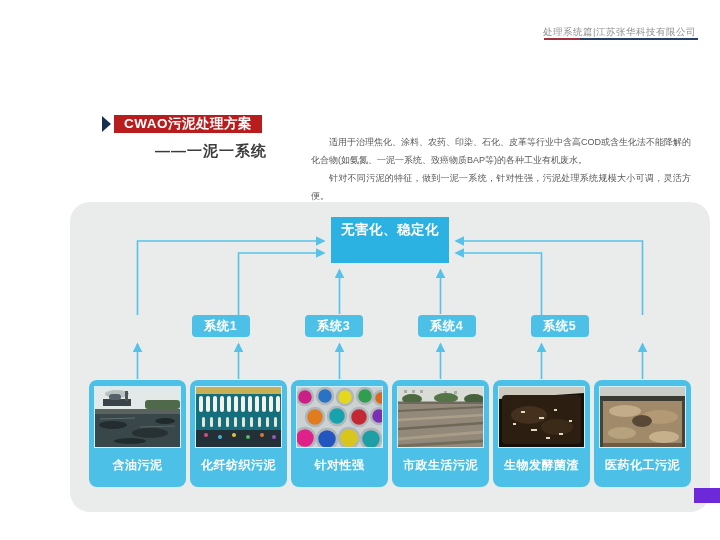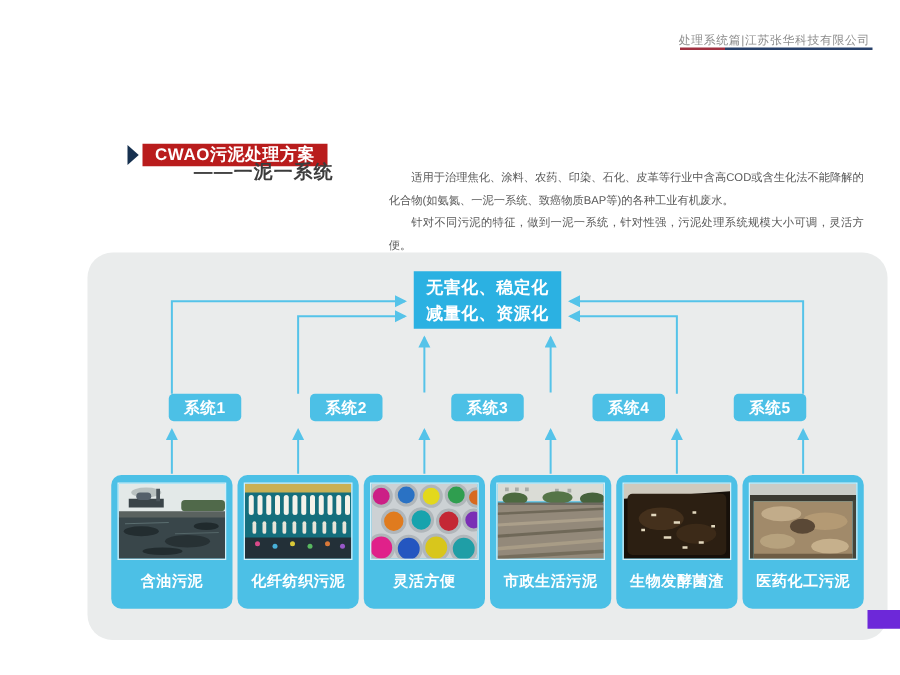--- a/index.html
+++ b/index.html
@@ -9,21 +9,21 @@
   
   .hdr-text{position:absolute;top:26px;right:52px;font-size:9.5px;color:#8e8e8e;letter-spacing:.5px;}
   .hdr-line{position:absolute;top:38px;left:516px;width:154px;height:2px;
             background:linear-gradient(to right,#a03040 0 36px,#27406a 36px);}
 
   
   .title-tri{position:absolute;left:74px;top:116px;width:0;height:0;
              border-left:9px solid #16304f;border-top:8.5px solid transparent;border-bottom:8.5px solid transparent;}
   .title-bar{position:absolute;left:86px;top:115px;height:18px;line-height:18px;padding:0 10px;
              background:#b91c1c;color:#fff;font-size:13.5px;font-weight:bold;letter-spacing:.5px;}
-  .subtitle{position:absolute;left:127px;top:128px;font-size:15px;font-weight:600;color:#3c3c3c;letter-spacing:1px;}
+  .subtitle{position:absolute;left:127px;top:142px;font-size:15px;font-weight:600;color:#3c3c3c;letter-spacing:1px;}
 
   
   .intro{position:absolute;left:283px;top:133px;width:380px;font-size:9px;line-height:18px;
          color:#595959;text-align:justify;}
   .intro p{margin:0;text-indent:2em;}
 
   
   .panel{position:absolute;left:42px;top:202px;width:640px;height:310px;background:#eaecec;border-radius:20px;}
   .arrows{position:absolute;left:0;top:0;}
 
@@ -83,29 +83,25 @@
         <path d="M168.5 177 L168.5 142" marker-end="url(#ah)"></path>
         <path d="M269.5 177 L269.5 142" marker-end="url(#ah)"></path>
         <path d="M370.5 177 L370.5 142" marker-end="url(#ah)"></path>
         <path d="M471.5 177 L471.5 142" marker-end="url(#ah)"></path>
         <path d="M572.5 177 L572.5 142" marker-end="url(#ah)"></path>
       </g>
     </svg>
 
     <div class="goal-box">
       <div>无害化、稳定化</div>
-      <div>减量化、资源化</div>
     </div>
 
     <div class="sys-row">
       <div class="cell">
           <div class="sys-btn">系统1</div>
-        </div>
-      <div class="cell">
-          <div class="sys-btn">系统2</div>
         </div>
       <div class="cell">
           <div class="sys-btn">系统3</div>
         </div>
       <div class="cell">
           <div class="sys-btn">系统4</div>
         </div>
       <div class="cell">
           <div class="sys-btn">系统5</div>
         </div>
@@ -194,21 +190,21 @@
               <circle cx="40" cy="29" r="9" fill="#17a3ad"></circle>
               <circle cx="62" cy="30" r="9" fill="#c42835"></circle>
               <circle cx="82" cy="29" r="8" fill="#7a2fb5"></circle>
               <circle cx="8" cy="51" r="10" fill="#e0218a"></circle>
               <circle cx="30" cy="52" r="10" fill="#2456c0"></circle>
               <circle cx="52" cy="51" r="10" fill="#d8c61c"></circle>
               <circle cx="74" cy="52" r="10" fill="#1f9ea6"></circle>
             </g>
           </svg>
         </div>
-        <div class="card-label">灵活方便</div>
+        <div class="card-label">针对性强</div>
       </div>
 
       <div class="card">
         <div class="photo">
           <svg viewBox="0 0 85 60" preserveAspectRatio="none">
             <rect x="0" y="0" width="85" height="14" fill="#dadcd6"></rect>
             <g fill="#a8aca8">
               <rect x="6" y="3" width="3" height="3"></rect>
                 <rect x="14" y="3" width="3" height="3"></rect>
               <rect x="22" y="3" width="3" height="3"></rect>

